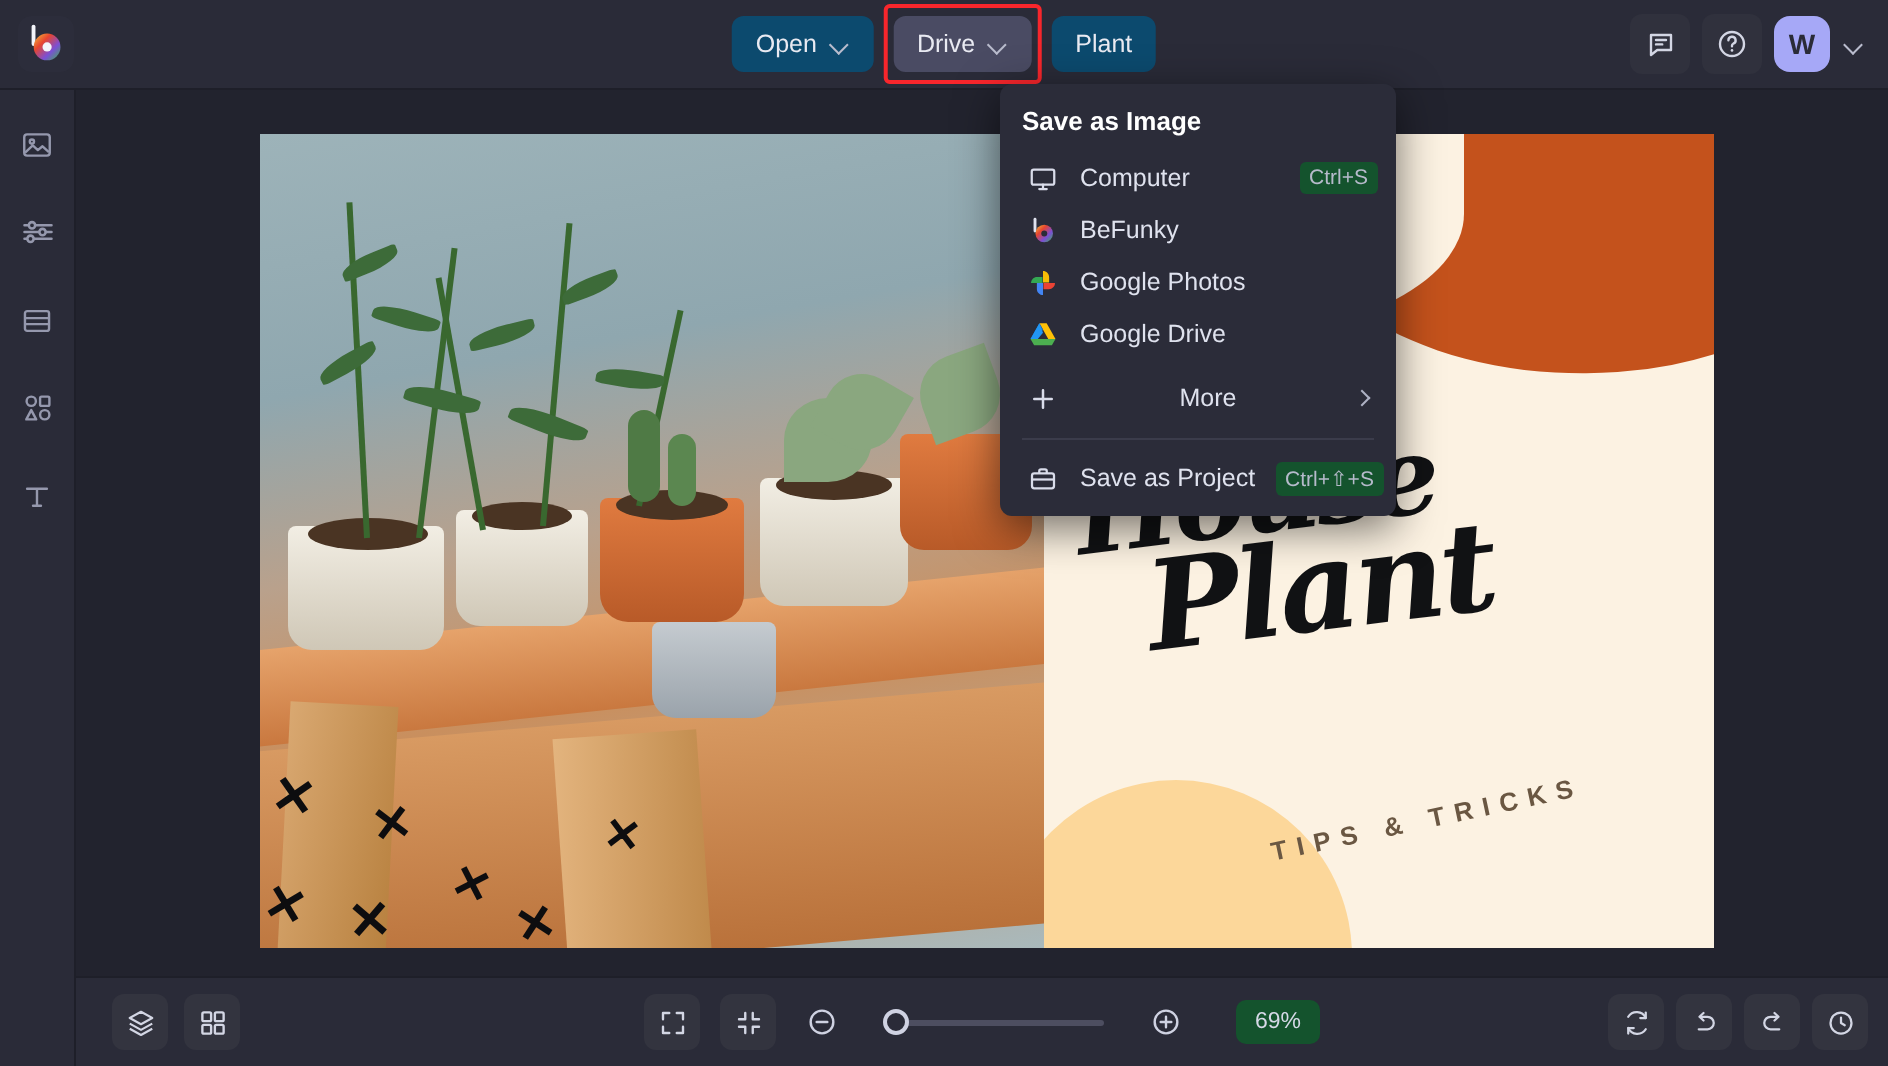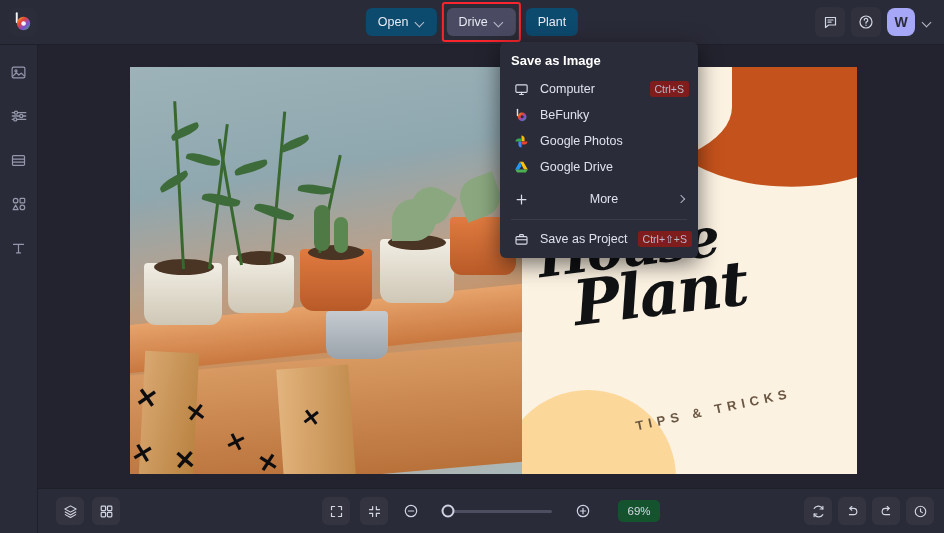--- a/index.html
+++ b/index.html
@@ -239,21 +239,21 @@
     display: flex; align-items: center; height: 26px;
     padding: 0 9px 0 13px; cursor: pointer; gap: 10px;
     color: #dfe2ee; font-size: 12.5px;
   }
   .mi-ico {
     width: 17px; height: 17px;
     display: flex; align-items: center; justify-content: center; flex: 0 0 17px;
   }
   .mi-label { flex: 1; white-space: nowrap; }
   .kbd {
-    font-size: 10.5px; color: #b6bacb; background: #7f1d1d;
+    font-size: 10.5px; color: #b6bacb; background: #14532d;
     padding: 2px 5px; border-radius: 3px; white-space: nowrap;
   }
   .mi-arrow {
     width: 8px; height: 8px; position: relative; margin-right: 3px;
   }
   .mi-arrow::after {
     content:""; position:absolute; left:0; top:1px;
     width: 5px; height: 5px;
     border-right: 1.5px solid #aeb2c4; border-top: 1.5px solid #aeb2c4;
     transform: rotate(45deg);

